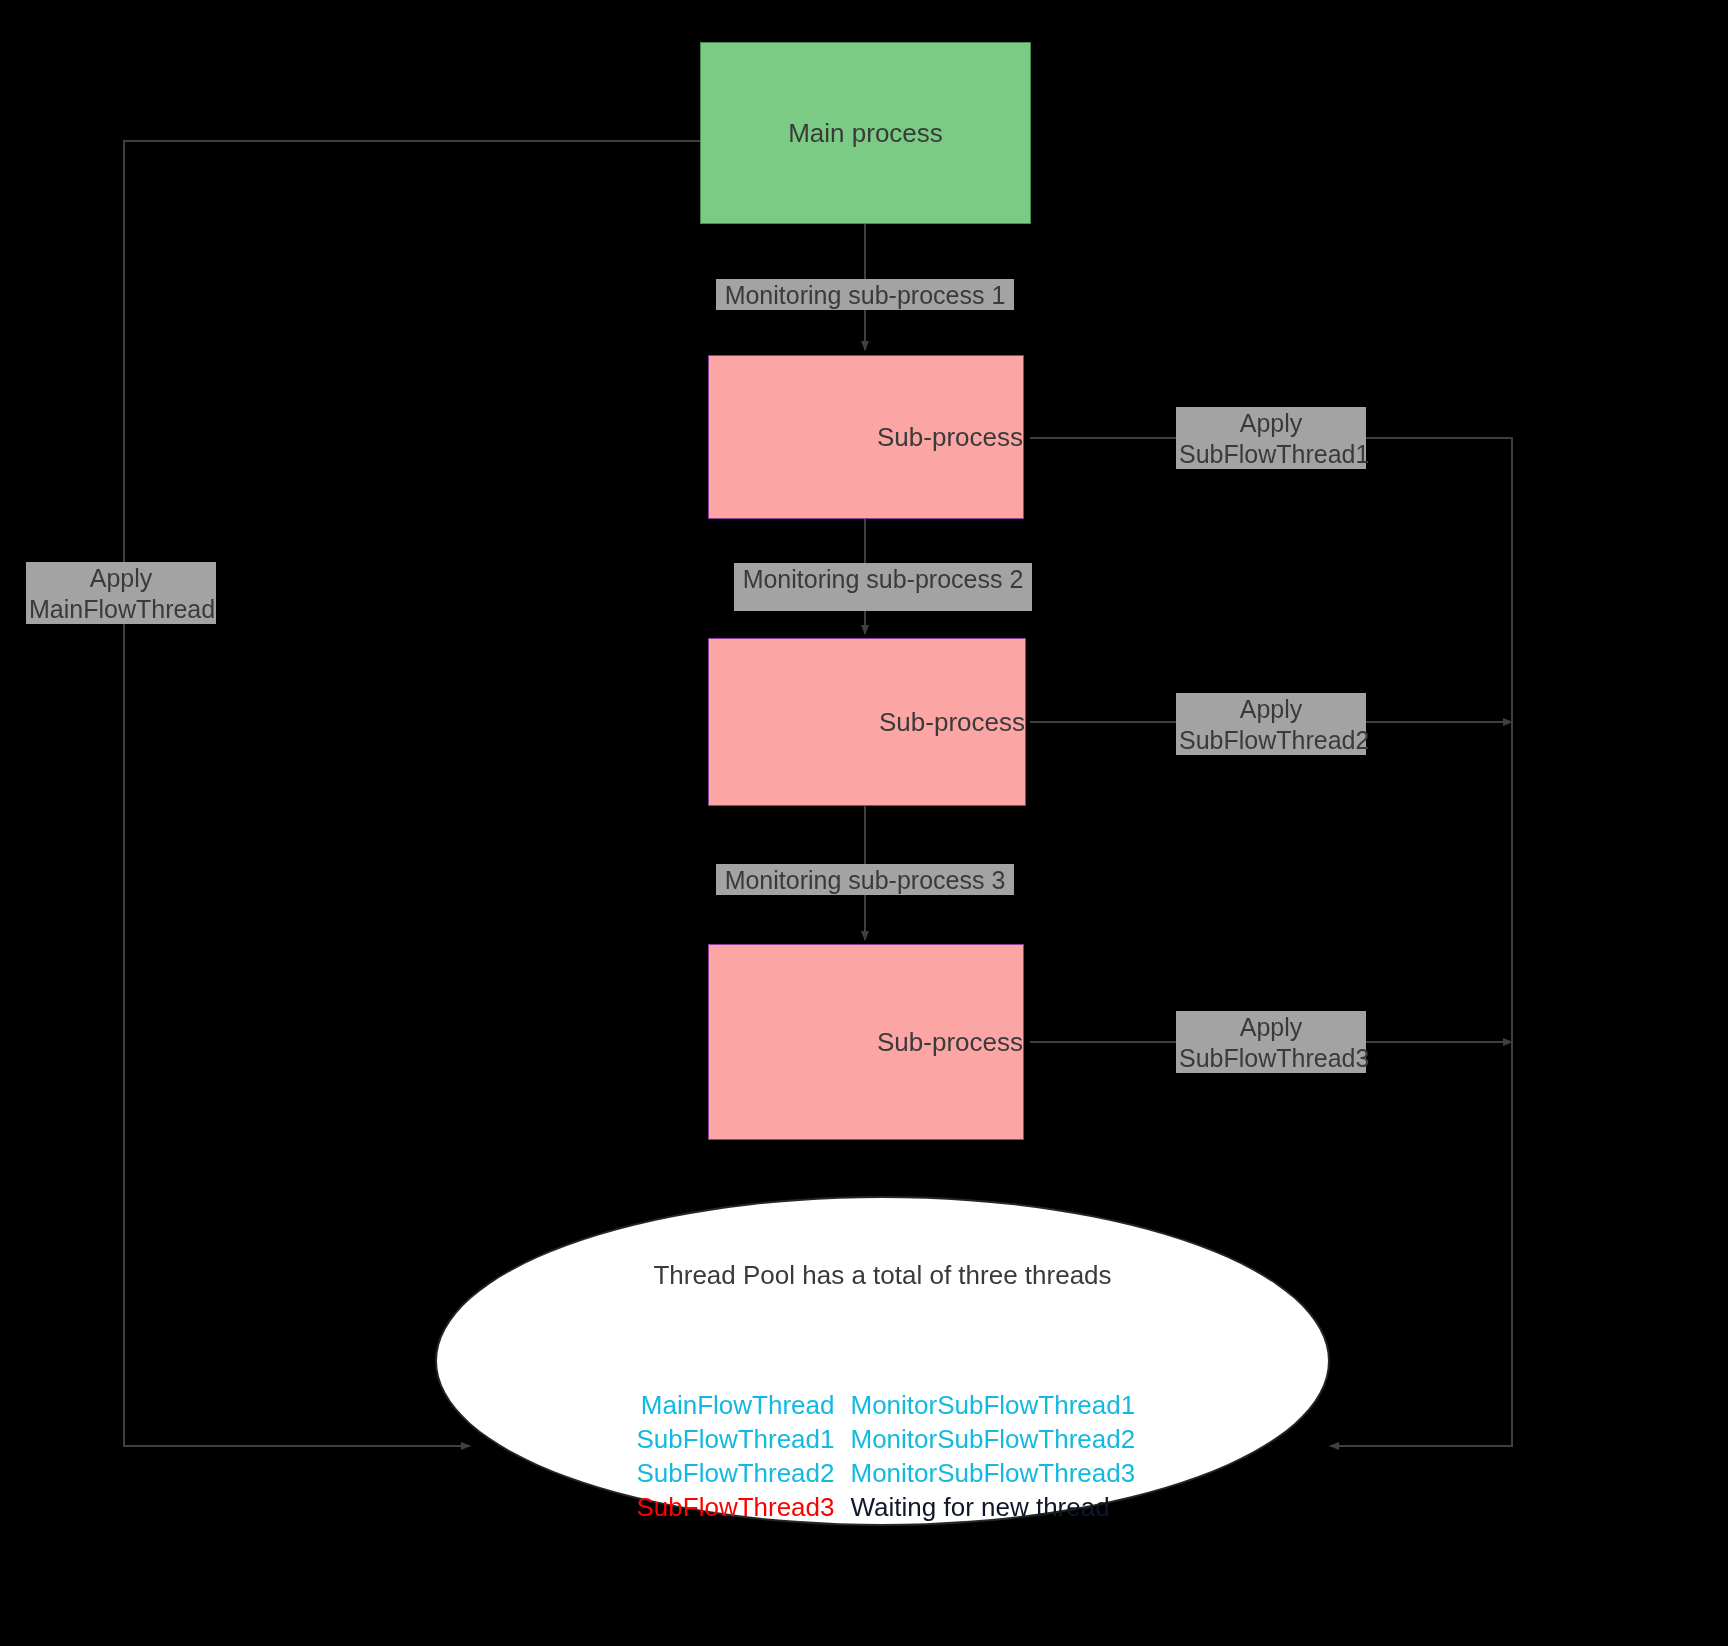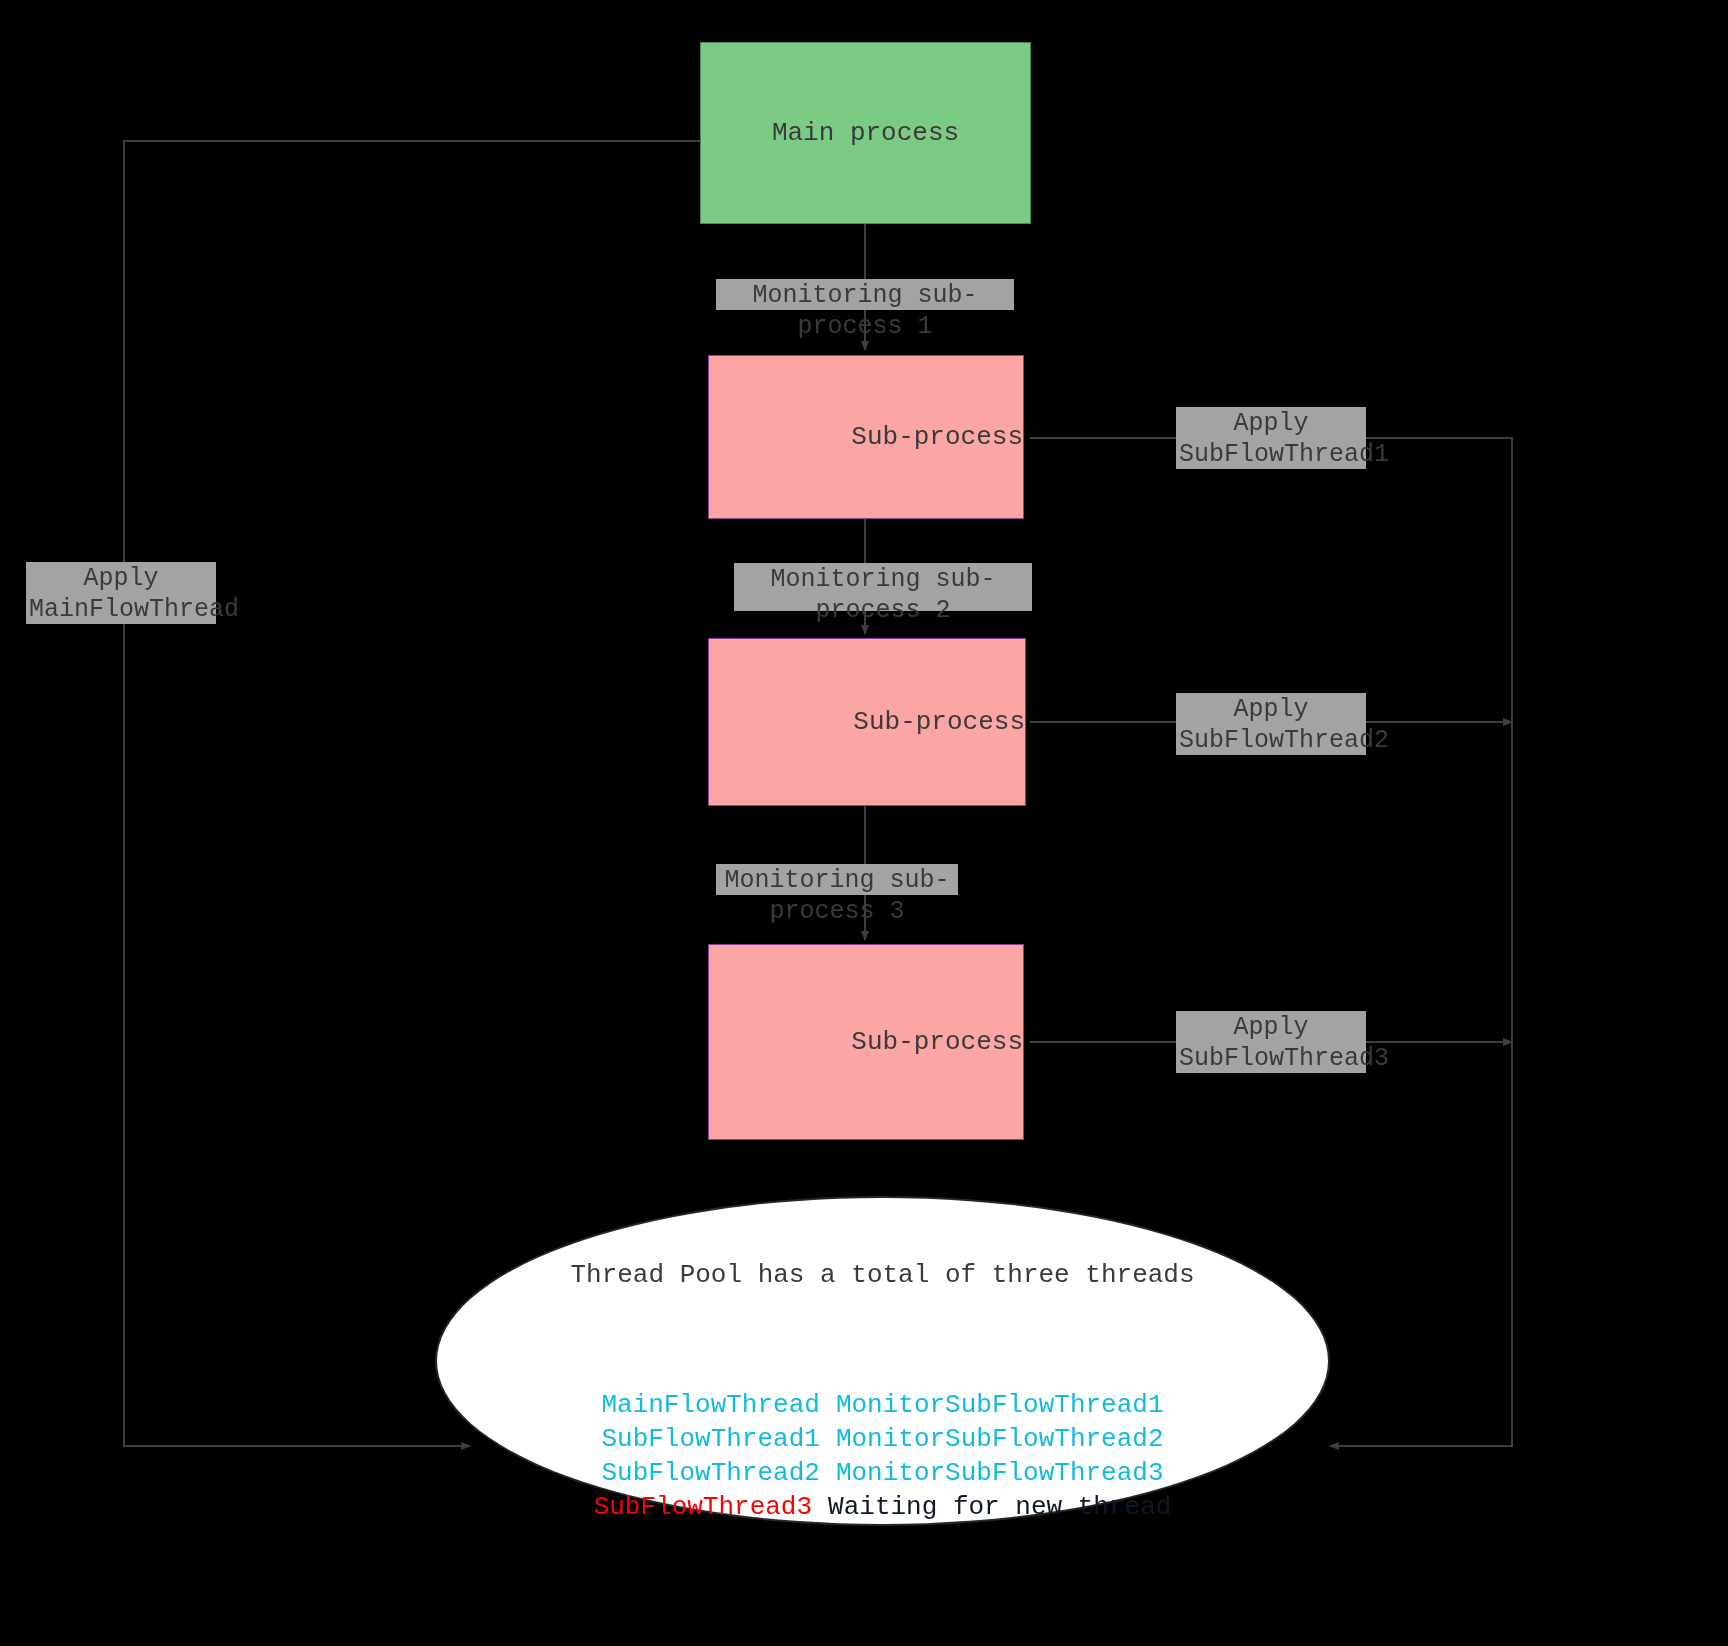--- a/index.html
+++ b/index.html
@@ -6,21 +6,21 @@
     margin: 0;
     padding: 0;
     background: #000000;
   }
   #stage {
     position: relative;
     width: 1728px;
     height: 1646px;
     background: #000000;
     overflow: hidden;
-    font-family: Liberation Mono, monospace;
+    font-family: Liberation Sans, sans-serif;
   }
   #edges {
     position: absolute;
     left: 0; top: 0;
     width: 1728px;
     height: 1646px;
   }
   .node {
     position: absolute;
     display: flex;
@@ -129,21 +129,21 @@
   </div>
 
   <div class="node sub" style="left:708px; top:944px; width:316px; height:196px;">
     <span>Sub-process</span>
   </div>
 
   <div class="edge-label" style="left:716px; top:279px; width:298px; height:31px;">Monitoring sub-process 1</div>
 
   <div class="edge-label" style="left:716px; top:563px; width:298px; height:48px;margin-left:18px;">Monitoring sub-process 2</div>
 
-  <div class="edge-label" style="left:716px; top:864px; width:242px; height:31px;">Monitoring sub-process 3</div>
+  <div class="edge-label" style="left:716px; top:864px; width:298px; height:31px;">Monitoring sub-process 3</div>
 
   <div class="edge-label" style="left:26px; top:562px; width:190px; height:62px;">Apply
 MainFlowThread</div>
 
   <div class="edge-label" style="left:1176px; top:407px; width:190px; height:62px;">Apply
 SubFlowThread1</div>
 
   <div class="edge-label" style="left:1176px; top:693px; width:190px; height:62px;">Apply
 SubFlowThread2</div>
 

